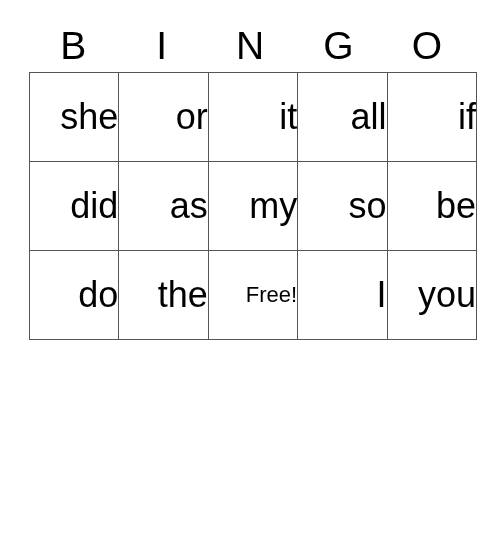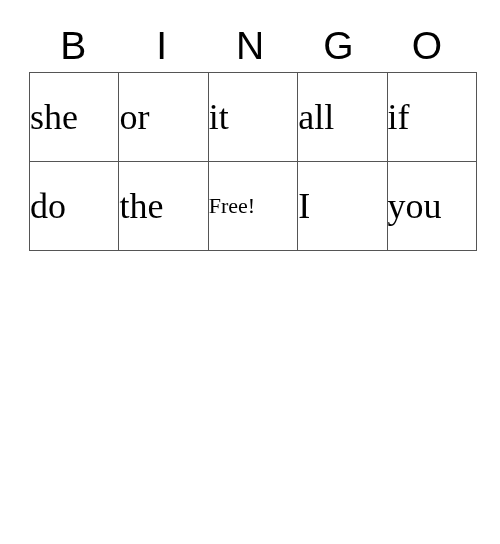--- a/index.html
+++ b/index.html
@@ -42,25 +42,24 @@
   #bingo-grid {
     width: 442px;
     border-collapse: collapse;
     table-layout: fixed;
     border: 1px solid #555555;
   }
   #bingo-grid td {
     width: 88.4px;
     height: 88px;
     border: 1px solid #555555;
-    text-align: left;
+    text-align: right;
     vertical-align: middle;
     padding: 0;
     background: #ffffff;
-    font-family: Liberation Serif, serif;
   }
   .cell-text {
     display: block;
     font-size: 36px;
     line-height: 1;
     color: #000000;
     white-space: nowrap;
   }
   .cell-text.free {
     font-size: 22px;
@@ -93,20 +92,37 @@
           </td>
         <td>
             <span class="cell-text">all</span>
           </td>
         <td>
             <span class="cell-text">if</span>
           </td>
       </tr>
       <tr>
         <td>
+            <span class="cell-text">did</span>
+          </td>
+        <td>
+            <span class="cell-text">as</span>
+          </td>
+        <td>
+            <span class="cell-text">my</span>
+          </td>
+        <td>
+            <span class="cell-text">so</span>
+          </td>
+        <td>
+            <span class="cell-text">be</span>
+          </td>
+      </tr>
+      <tr>
+        <td>
             <span class="cell-text">do</span>
           </td>
         <td>
             <span class="cell-text">the</span>
           </td>
         <td>
             <span class="cell-text free">Free!</span>
           </td>
         <td>
             <span class="cell-text">I</span>

